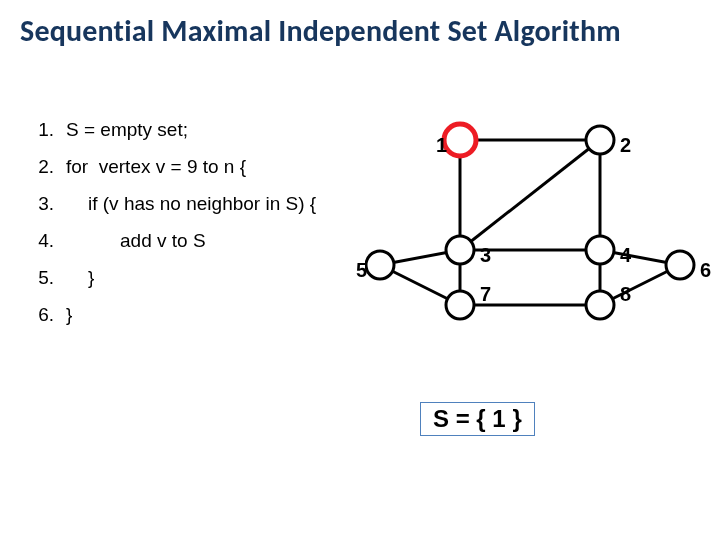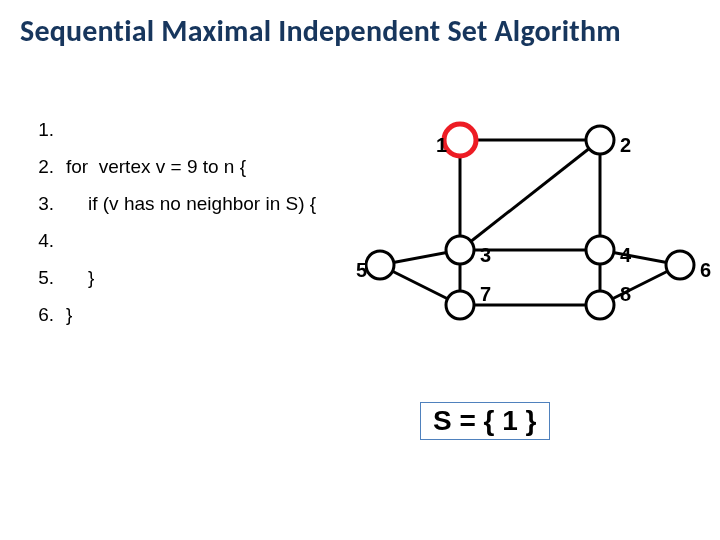--- a/index.html
+++ b/index.html
@@ -70,46 +70,48 @@
     color: #000;
   }
 
   .setbox {
     position: absolute;
     left: 420px;
     top: 402px;
     border: 1px solid #4F81BD;
     padding: 2px 12px 2px 12px;
     font-family: Arial, sans-serif;
-    font-size: 28px;
+    font-size: 24px;
     font-weight: 700;
     color: #000;
   }
 </style>
 </head>
 <body>
 
 <div class="slide">
 
   <div class="title">Sequential Maximal Independent Set Algorithm</div>
 
   <div class="algo" id="algo">
       <div class="row">
         <span class="num">1.</span>
+        <span class="txt ind0">S = empty set;</span>
       </div>
       <div class="row">
         <span class="num">2.</span>
         <span class="txt ind0">for  vertex v = 9 to n {</span>
       </div>
       <div class="row">
         <span class="num">3.</span>
         <span class="txt ind1">if (v has no neighbor in S) {</span>
       </div>
       <div class="row">
         <span class="num">4.</span>
+        <span class="txt ind2">add v to S</span>
       </div>
       <div class="row">
         <span class="num">5.</span>
         <span class="txt ind1">}</span>
       </div>
       <div class="row">
         <span class="num">6.</span>
         <span class="txt ind0">}</span>
       </div>
     </div>

